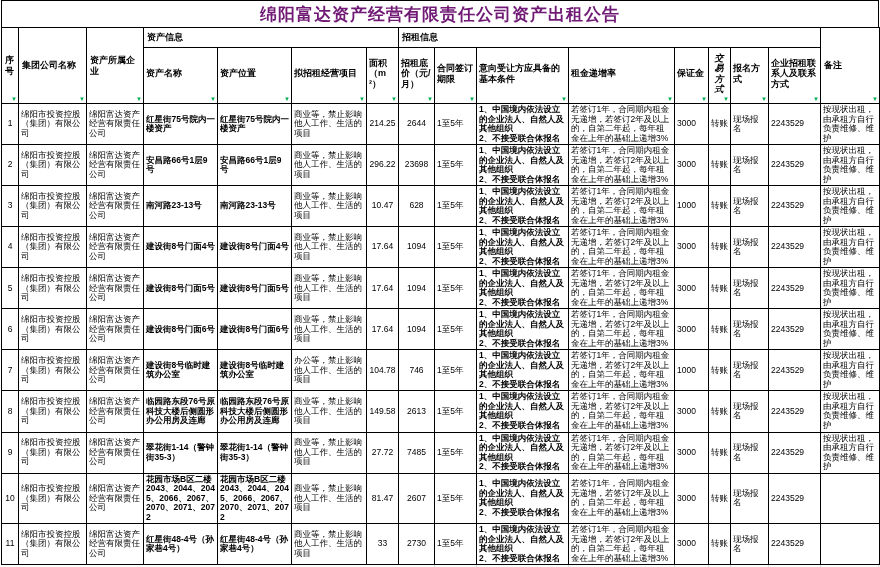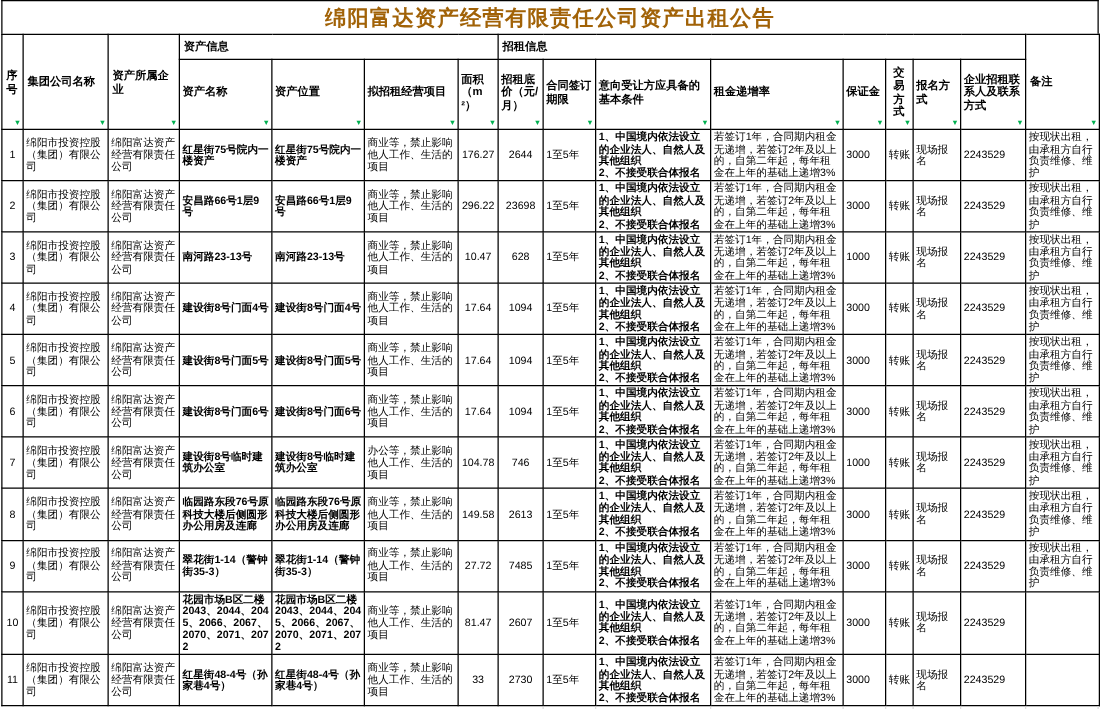--- a/index.html
+++ b/index.html
@@ -1,37 +1,37 @@
 <!DOCTYPE html>
 <html><head>
 <meta charset="utf-8">
 <style>
   * { box-sizing: border-box; }
   html,body { margin:0; padding:0; background:#fff; font-family:"Liberation Sans","DejaVu Sans",sans-serif; }
   .sheet { width:878px; margin:0 0 0 1px; }
   .title-cell {
     border:1px solid #000; border-bottom:none; height:27px;
     display:flex; align-items:center; justify-content:center;
-    font-weight:bold; font-size:17px; letter-spacing:1px; color:#a16207;
+    font-weight:bold; font-size:17px; letter-spacing:1px; color:#701a75;
   }
   table.rt { border-collapse:collapse; table-layout:fixed; width:878px; }
   .rt th, .rt td {
     border:1px solid #000; padding:1px 2px; vertical-align:middle;
     font-size:8.5px; line-height:1.12; color:#000;
     word-break:break-all; overflow:hidden;
   }
   .rt th { font-weight:bold; font-size:9px; position:relative; text-align:left; padding:2px 2px 6px 2px; }
   .rt th.al { text-align:left;font-family:Liberation Serif, serif; }
   .rt thead tr.grp th { height:20px; padding:2px 3px; }
   .rt thead tr.sub th { height:56px; }
   .rt td { text-align:left; }
   .rt td.c { text-align:center; }
   .rt td.pre { white-space:pre-wrap;font-weight:bold; }
   .fa { position:absolute; right:1px; bottom:1px; font-size:6px; line-height:1; color:#00b050; cursor:pointer; }
-  .vh { display:block; width:10px; margin:0 auto; }
+  .vh { display:block; width:10px; margin:0 auto;font-style:italic; }
   .foot { position:relative; height:28px; font-weight:bold; font-size:10.5px; border-bottom:1px solid #dcdcdc; }
   .gl { position:absolute; top:0; width:1px; height:100%; background:#dcdcdc; }
 </style>
 </head>
 <body>
 
 <div class="sheet">
 
   <div class="title-cell">绵阳富达资产经营有限责任公司资产出租公告</div>
 
@@ -82,21 +82,21 @@
       </tr>
     </thead>
     <tbody>
         <tr>
           <td class="c">1</td>
           <td>绵阳市投资控股（集团）有限公司</td>
           <td>绵阳富达资产经营有限责任公司</td>
           <td class="pre">红星街75号院内一楼资产</td>
           <td class="pre">红星街75号院内一楼资产</td>
           <td>商业等，禁止影响他人工作、生活的项目</td>
-          <td class="c">176.27</td>
+          <td class="c">214.25</td>
           <td class="c">2644</td>
           <td>1至5年</td>
           <td class="pre">1、中国境内依法设立的企业法人、自然人及其他组织
 2、不接受联合体报名</td>
           <td>若签订1年，合同期内租金无递增，若签订2年及以上的，自第二年起，每年租金在上年的基础上递增3%</td>
           <td>3000</td>
           <td>转账</td>
           <td>现场报名</td>
           <td>2243529</td>
           <td>按现状出租，由承租方自行负责维修、维护</td>

